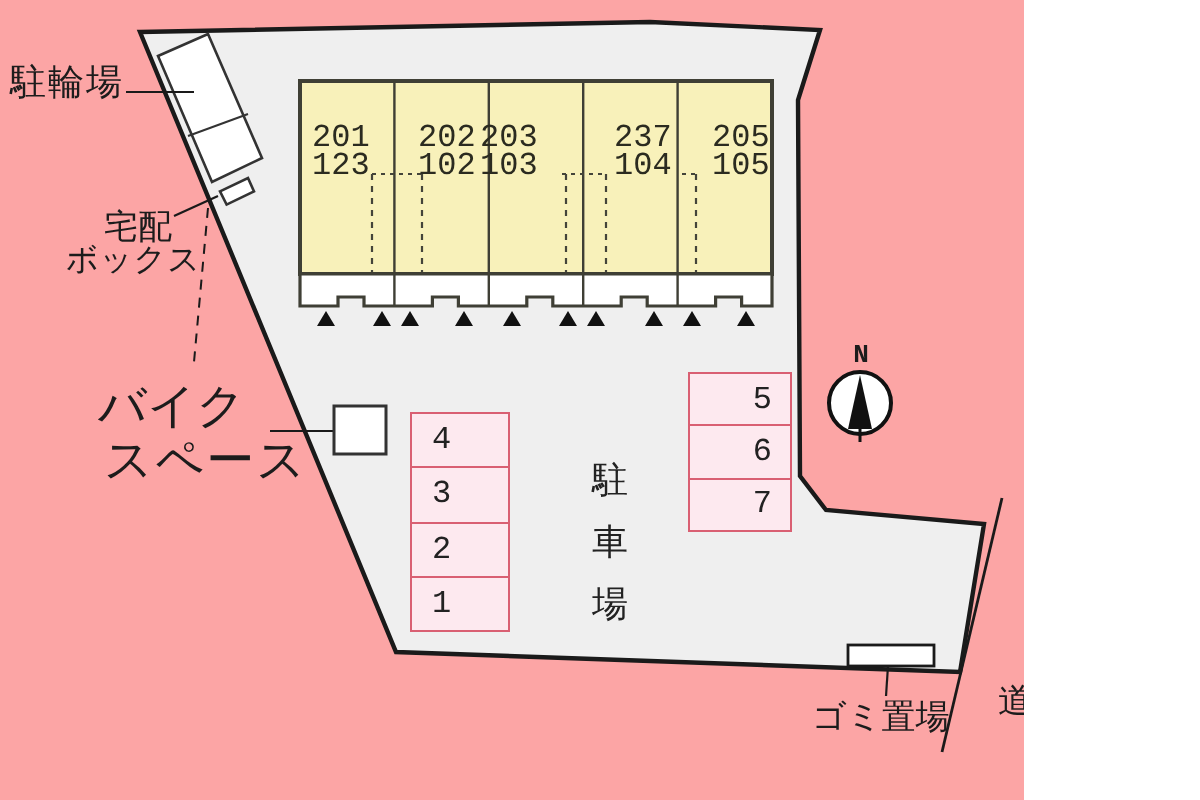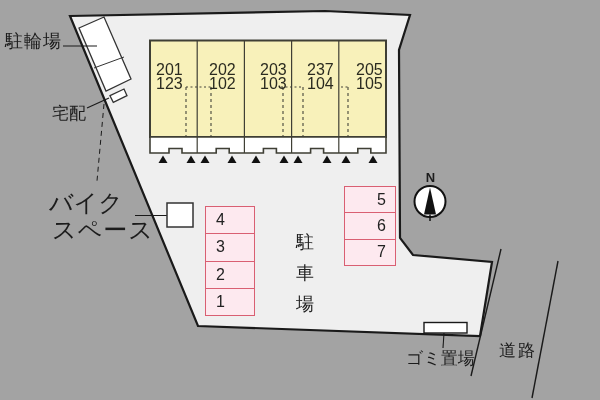--- a/index.html
+++ b/index.html
@@ -1,32 +1,32 @@
 <!DOCTYPE html>
 <html><head>
 <meta charset="utf-8">
 <style>
   html,body{margin:0;padding:0;background:#fff;}
-  .stage{position:relative;width:600px;height:400px;background:#a3a3a3;overflow:hidden;
-         font-family:Liberation Sans, sans-serif;color:#1c1c1c;}
+  .stage{position:relative;width:512px;height:400px;background:#fca5a5;overflow:hidden;
+         font-family:Liberation Mono, monospace;color:#1c1c1c;}
   .stage svg{position:absolute;left:0;top:0;}
   .lbl{position:absolute;white-space:nowrap;color:#1c1c1c;}
   .lbl-bicycle{left:5px;top:29px;font-size:18px;letter-spacing:1px;}
   .lbl-takuhai1{left:52px;top:102px;font-size:17px;}
   .lbl-takuhai2{left:33px;top:120px;font-size:16px;letter-spacing:0.5px;}
   .lbl-bike1{left:49px;top:187px;font-size:24px;}
   .lbl-bike2{left:52px;top:214px;font-size:24px;letter-spacing:1px;}
   .lbl-chusha{left:296px;top:227px;width:20px;font-size:18px;line-height:31px;
               word-break:break-all;white-space:normal;color:#222;}
   .lbl-north{left:422px;top:170px;width:17px;text-align:center;font-size:13px;font-weight:bold;}
   .lbl-road{left:499px;top:303px;font-size:17px;letter-spacing:2px;margin-top:36px;}
   .lbl-garbage{left:406px;top:347px;font-size:17px;}
   .unit-label{position:absolute;top:63px;font-size:16px;line-height:13.5px;color:#2b2b20;}
   .unit-label span{display:block;}
-  .u0{left:156px;} .u1{left:209px;} .u2{left:260px;} .u3{left:307px;} .u4{left:356px;}
+  .u0{left:156px;} .u1{left:209px;} .u2{left:240px;} .u3{left:307px;} .u4{left:356px;}
   .stall-col{position:absolute;border:1.6px solid #d95f72;background:#fde9ef;
              display:flex;flex-direction:column;box-sizing:border-box;}
   .stall-left{left:205px;top:206px;width:50px;height:110px;}
   .stall-right{left:344px;top:186px;width:52px;height:80px;}
   .stall{flex:1;display:flex;align-items:center;font-size:16px;color:#222;box-sizing:border-box;}
   .stall + .stall{border-top:1.4px solid #d95f72;}
   .stall-left .stall{justify-content:flex-start;padding-left:10px;}
   .stall-right .stall{justify-content:flex-end;padding-right:9px;}
 </style>
 </head>
@@ -95,20 +95,21 @@
 
     <g>
       <circle cx="430" cy="201.5" r="15.5" fill="#ffffff" stroke="#111" stroke-width="2"></circle>
       <polygon points="430,187.5 424,214.5 436,214.5" fill="#111"></polygon>
       <line x1="430" y1="214.5" x2="430" y2="221" stroke="#111" stroke-width="1.5"></line>
     </g>
   </svg>
 
   <div class="lbl lbl-bicycle">駐輪場</div>
   <div class="lbl lbl-takuhai1">宅配</div>
+  <div class="lbl lbl-takuhai2">ボックス</div>
   <div class="lbl lbl-bike1">バイク</div>
   <div class="lbl lbl-bike2">スペース</div>
   <div class="lbl lbl-chusha">駐車場</div>
   <div class="lbl lbl-north">N</div>
   <div class="lbl lbl-road">道路</div>
   <div class="lbl lbl-garbage">ゴミ置場</div>
 
   <div class="unit-label u0">
     <span>201</span>
     <span>123</span>

